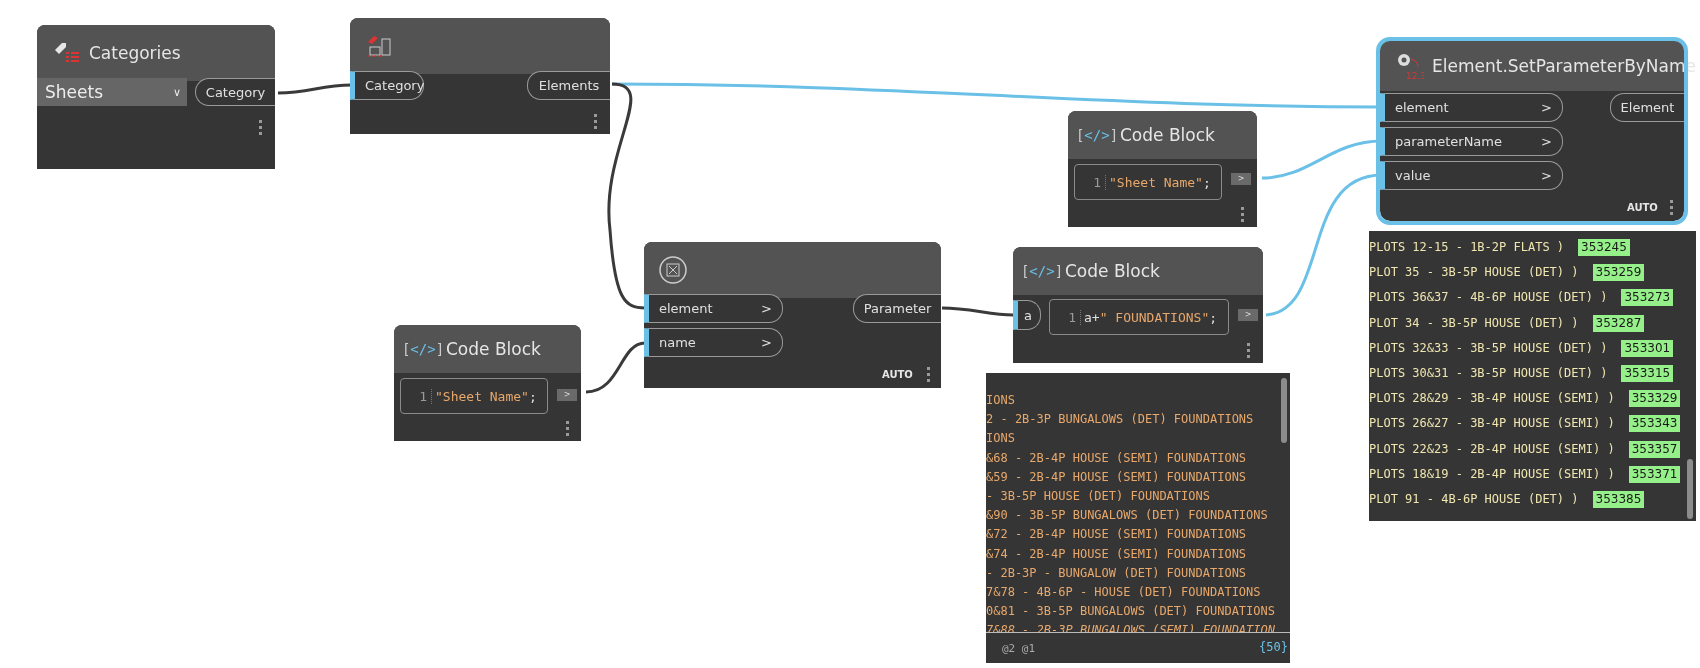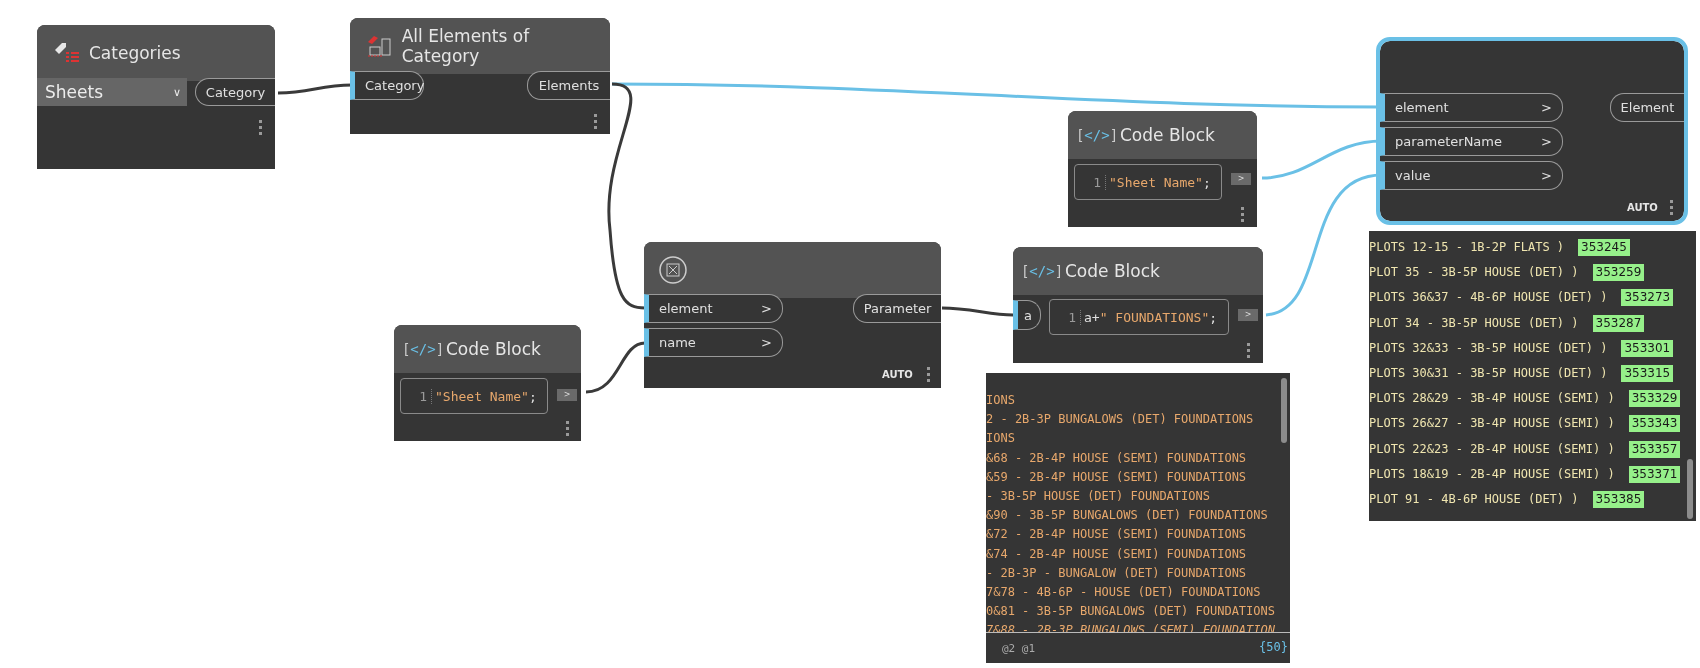--- a/index.html
+++ b/index.html
@@ -79,21 +79,20 @@
 <div class="node" style="left:350px;top:18px;width:260px;height:116px;">
   <div class="node-header">
     <span class="ico">
       <svg width="26" height="24">
           <path d="M2 8 L8 2 L12 4 L6 10 Z" fill="#d33"></path>
           <rect x="4" y="13" width="10" height="8" fill="none" stroke="#ccc"></rect>
           <rect x="16" y="5" width="8" height="16" fill="none" stroke="#ccc"></rect>
           <line x1="2" y1="22" x2="16" y2="22" stroke="#d33" stroke-dasharray="2,1"></line>
         </svg>
     </span>
-    <span>All Elements of Category</span>
   </div>
   <div class="port in" style="left:0;top:53px;width:74px;height:29px;">
     <span>Category</span>
   </div>
   <div class="port out" style="left:177px;top:53px;width:83px;height:29px;">
     <span>Elements</span>
   </div>
   <div class="dots" style="left:244px;top:96px;">
       <i></i>
       <i></i>
@@ -205,20 +204,31 @@
       <div class="prow pcode" style="top: 250.4px; font-style: italic;">7&amp;88 - 2B-3P BUNGALOWS (SEMI) FOUNDATION</div>
     </div>
   <div class="scroll" style="left:295px;top:5px;height:65px;"></div>
   <div class="pfoot">
     <span style="position:absolute;left:16px;top:9px;">@2 @1</span>
     <span style="position:absolute;right:2px;top:7px;color:#6ac0e6;font-size:12px;">{50}</span>
   </div>
 </div>
 
 <div class="node selected" style="left:1380px;top:41px;width:304px;height:180px;">
+  <div class="node-header" style="height:50px;">
+    <span class="ico">
+      <svg width="30" height="30">
+          <circle cx="10" cy="9" r="6" fill="#ddd"></circle>
+          <circle cx="10" cy="9" r="2.5" fill="#535353"></circle>
+          <path d="M17 8 A8 8 0 0 1 24 16" stroke="#d33" fill="none"></path>
+          <text x="12" y="28" font-size="9" fill="#d33" font-family="DejaVu Sans, sans-serif">12.3</text>
+        </svg>
+    </span>
+    <span>Element.SetParameterByName</span>
+  </div>
   <div class="port in" style="left:0;top:52px;width:183px;height:29px;">
     <span>element</span>
       <span class="chev">&gt;</span>
   </div>
   <div class="port in" style="left:0;top:86px;width:183px;height:29px;">
     <span>parameterName</span>
       <span class="chev">&gt;</span>
   </div>
   <div class="port in" style="left:0;top:120px;width:183px;height:29px;">
     <span>value</span>

